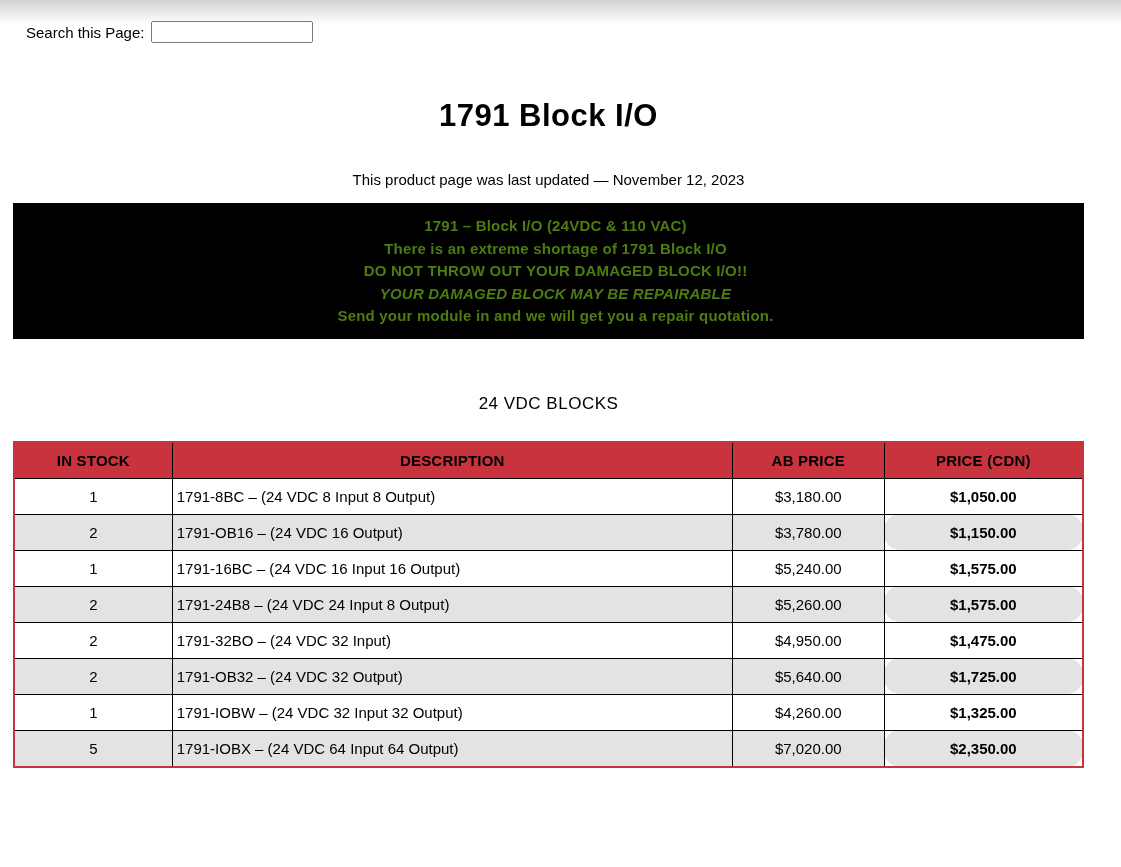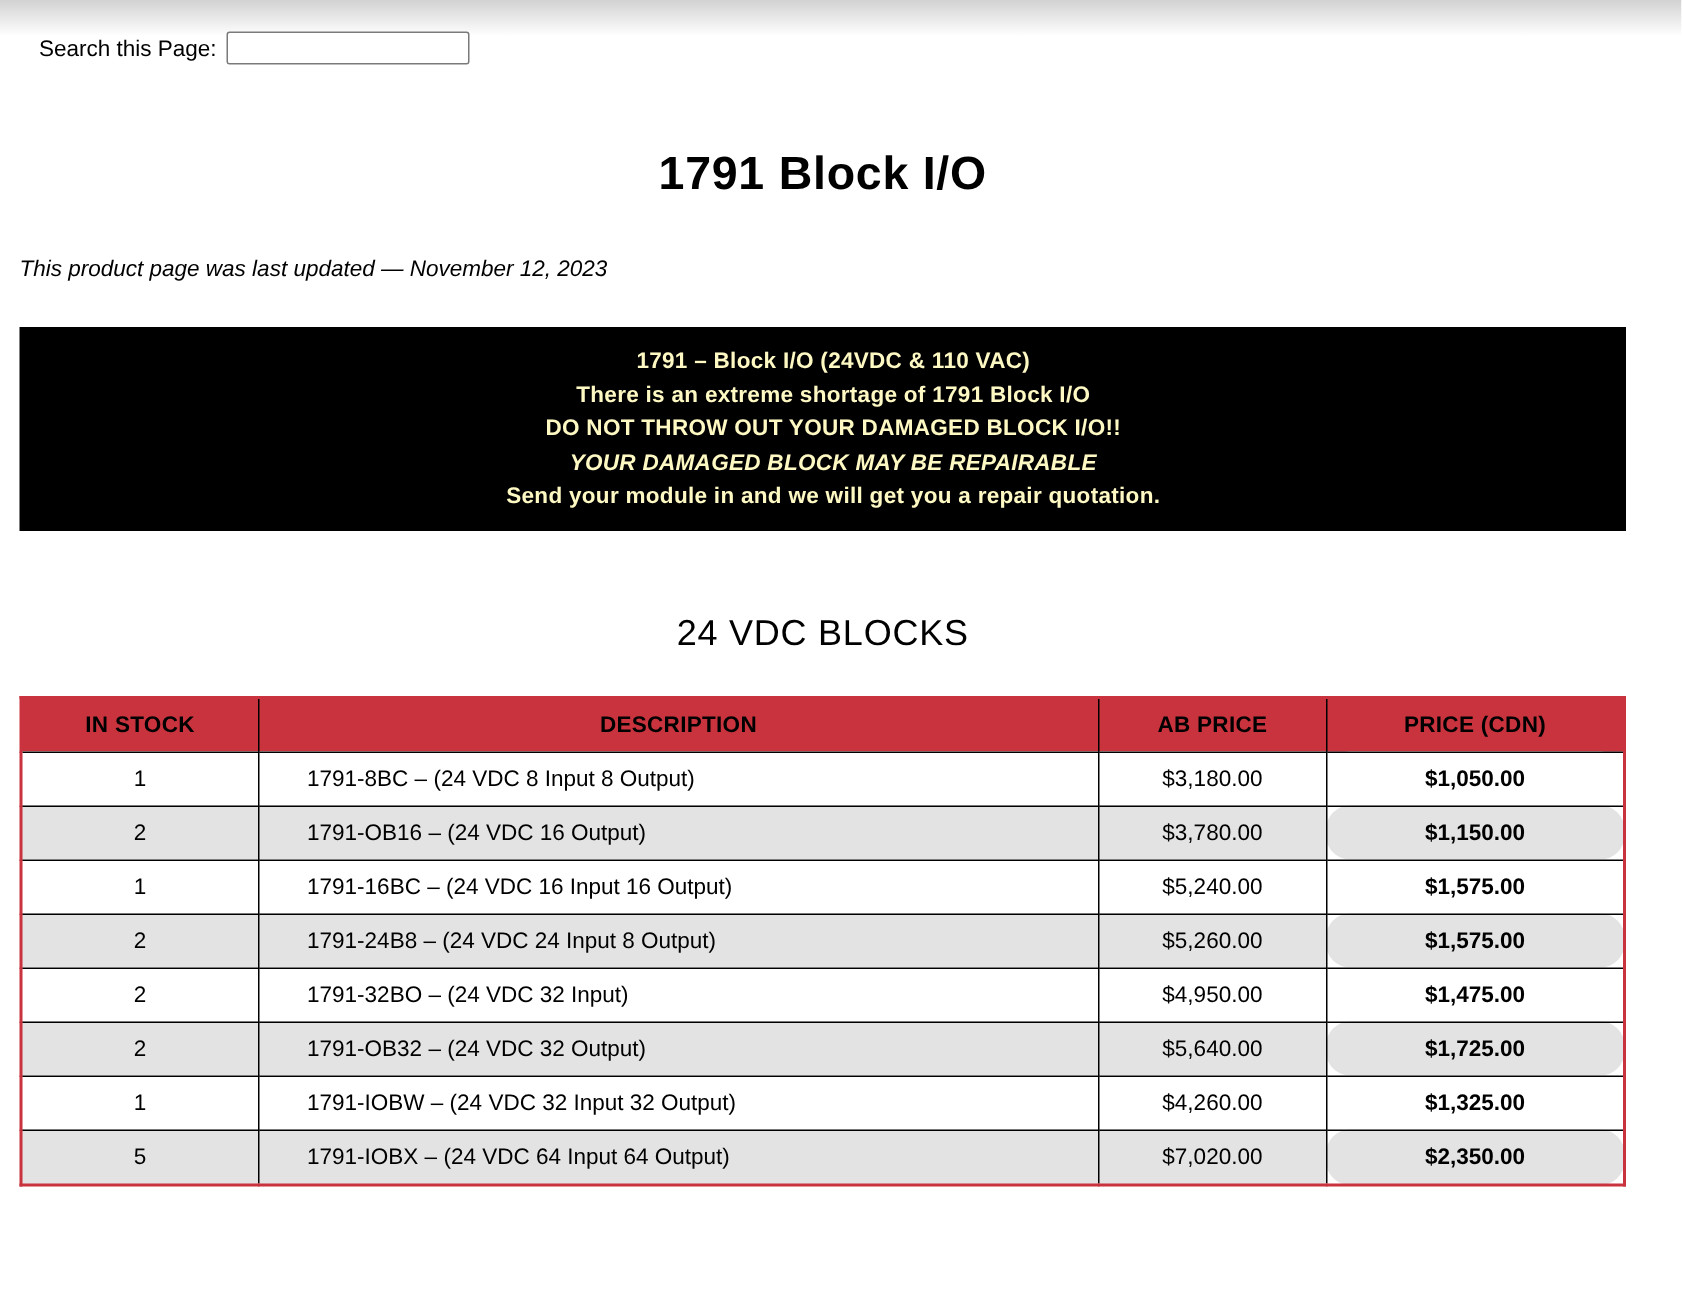--- a/index.html
+++ b/index.html
@@ -44,41 +44,41 @@
   }
   .page-title {
     margin: 54px 0 0 0;
     text-align: center;
     font-size: 31px;
     font-weight: bold;
     letter-spacing: 0.5px;
   }
   .updated-note {
     margin-top: 37px;
-    font-style: italic;
+    text-align: center;
     font-size: 15px;
   }
   .notice-banner {
-    margin-top: 30px;
+    margin-top: 15px;
     background: #000000;
-    color: #fef9c3;
+    color: #4d7c0f;
     text-align: center;
     padding: 12px 0 11px 14px;
   }
   .notice-banner .line {
     font-weight: bold;
     font-size: 15px;
     line-height: 22.5px;
     letter-spacing: 0.2px;
   }
   .notice-banner .line.italic { font-style: italic; }
   .section-heading {
     margin: 55px 0 0 0;
     text-align: center;
-    font-size: 24px;
+    font-size: 17px;
     font-weight: 400;
     letter-spacing: 0.5px;
   }
   table.price-table {
     width: 100%;
     margin-top: 27px;
     border-collapse: collapse;
     border: 2px solid #c9333e;
     font-size: 15px;
   }
@@ -93,21 +93,21 @@
   }
   table.price-table td {
     border: 1px solid #000000;
     padding: 9px 6px;
     text-align: center;
     background: #ffffff;
   }
   table.price-table tr.alt td { background: #e3e3e3; }
   table.price-table td.desc {
     text-align: left;
-    padding-left: 32px;
+    padding-left: 4px;
   }
   table.price-table td.cdn { font-weight: bold; border-radius: 16px; }
 </style>
 </head>
 <body>
 
 <div class="top-fade"></div>
 
 <div class="search-row">
   <span>Search this Page:</span>

